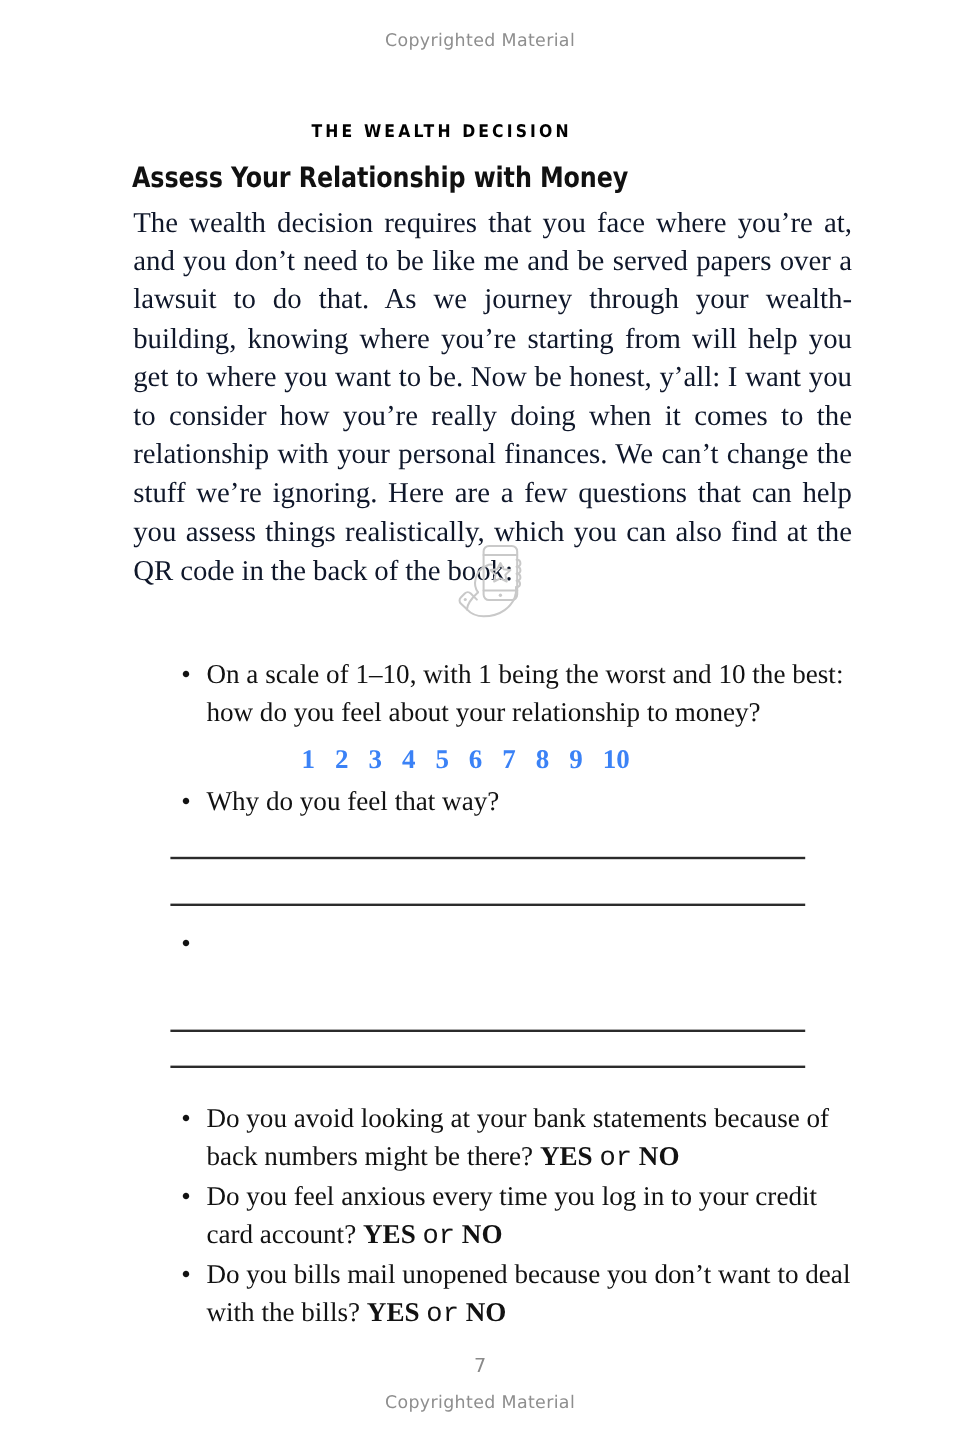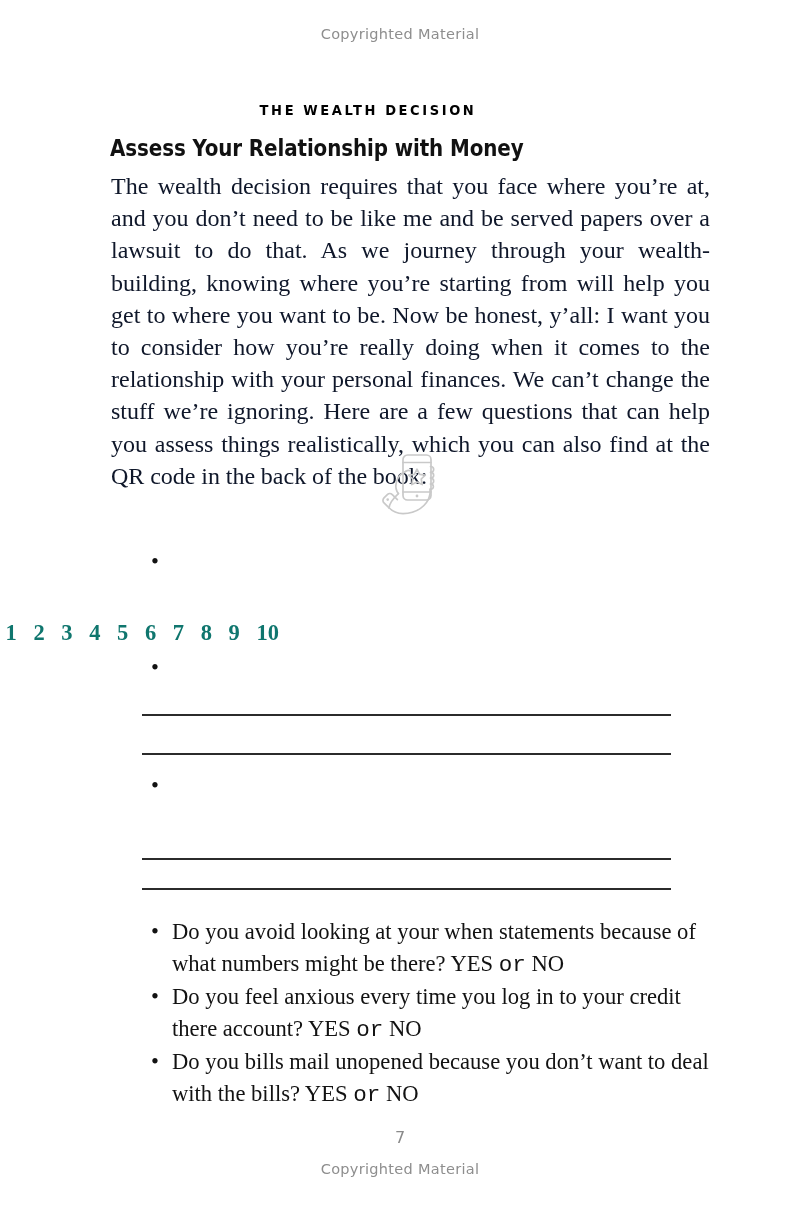--- a/index.html
+++ b/index.html
@@ -100,36 +100,37 @@
   }
   .q-item .bullet {
     position: absolute;
     left: 1px;
     top: 0;
     font-size: 22.6px;
     line-height: 31.6px;
     color: #121212;
   }
   .q-item b {
-    font-weight: 400;
+    font-weight: 700;
   }
   .q-item .or {
     font-weight: 400;
     font-family: Liberation Mono, monospace;
   }
 
   
   .scale-row {
     position: absolute;
     top: 620px;
     left: 0;
     width: 776px;
+    text-align: center;
     font-weight: 700;
     font-size: 22.5px;
-    color: #0f766e;
+    color: #3b82f6;
   }
   .scale-row span {
     display: inline-block;
     margin: 0 5.5px;
   }
 
   
   .rule {
     position: absolute;
     left: 142px;
@@ -197,67 +198,69 @@
       <path d="M53.6 43.9 C54.3 41.2 54.2 38.9 54.0 37.2"></path>
 
       <path d="M13.1 55.8 L8.0 50.9 C6.6 49.5 6.6 47.3 8.0 45.9 L11.3 42.6 C12.7 41.2 14.9 41.2 16.3 42.6 L21.4 47.7"></path>
       <circle cx="11.7" cy="47.6" r="1.3" fill="#c9c9c9" stroke="none"></circle>
     </svg>
   </div>
 
   <div class="qlist" style="top:546px;">
     <div class="q-item" style="margin-bottom:0;">
       <span class="bullet">•</span>
+      <span>On a scale of 1–10, with 1 being the worst and 10 the best: how do you feel about your relationship to money?</span>
     </div>
   </div>
 
   <div class="scale-row">
     <span>1</span>
     <span>2</span>
     <span>3</span>
     <span>4</span>
     <span>5</span>
     <span>6</span>
     <span>7</span>
     <span>8</span>
     <span>9</span>
     <span>10</span>
   </div>
 
   <div class="qlist" style="top:652px;">
     <div class="q-item">
       <span class="bullet">•</span>
+      <span>Why do you feel that way?</span>
     </div>
   </div>
 
   <div class="rule" style="top:714px;"></div>
   <div class="rule" style="top:753px;"></div>
 
   <div class="qlist" style="top:770px;">
     <div class="q-item">
       <span class="bullet">•</span>
     </div>
   </div>
 
   <div class="rule" style="top:858px;"></div>
   <div class="rule" style="top:888px;"></div>
 
   <div class="qlist" style="top:916px;">
 
     <div class="q-item">
       <span class="bullet">•</span>
-      <span>Do you avoid looking at your when statements because of what numbers might be there?</span>
+      <span>Do you avoid looking at your bank statements because of back numbers might be there?</span>
       <b>YES</b>
       <span class="or">or</span>
       <b>NO</b>
     </div>
 
     <div class="q-item">
       <span class="bullet">•</span>
-      <span>Do you feel anxious every time you log in to your credit there account?</span>
+      <span>Do you feel anxious every time you log in to your credit card account?</span>
       <b>YES</b>
       <span class="or">or</span>
       <b>NO</b>
     </div>
 
     <div class="q-item">
       <span class="bullet">•</span>
       <span>Do you bills mail unopened because you don’t want to deal with the bills?</span>
       <b>YES</b>
       <span class="or">or</span>

